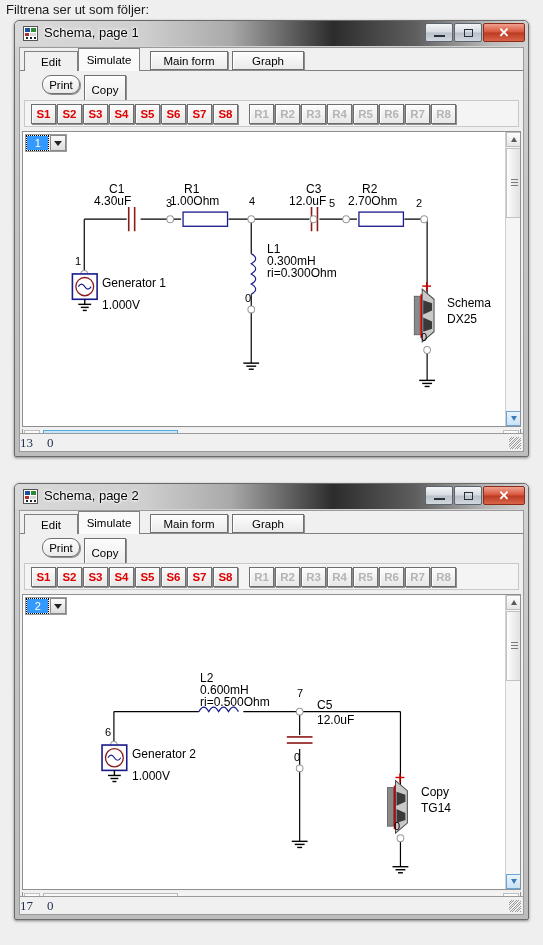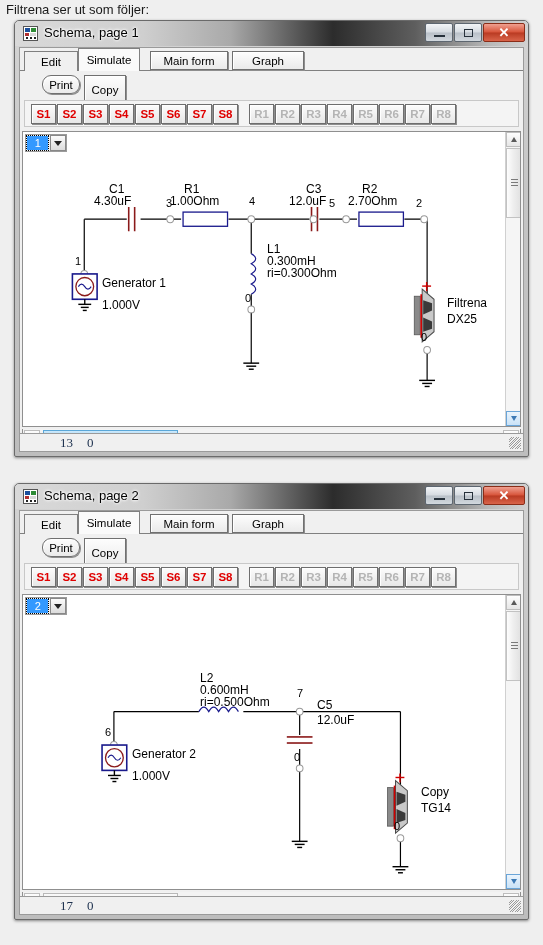--- a/index.html
+++ b/index.html
@@ -236,21 +236,21 @@
     position:absolute;top:4px;left:50%;margin-left:-4px;width:8px;height:8px;
     background:repeating-linear-gradient(to right,#6a6a6a 0 1px,transparent 1px 3px);
   }
   .status{
     position:absolute;left:4px;bottom:4px;right:4px;height:19px;
     background:#f0f0f0;border:1px solid #9a9a9a;box-sizing:border-box;
     display:flex;align-items:center;
     font-family:"Liberation Serif", serif;
     font-size:13px;color:#1b2f4d;
   }
-  .status .s1{margin-left:40px;}
+  .status .s1{}
   .status .s2{padding-left:14px;}
   .grip-corner{
     position:absolute;right:2px;bottom:2px;width:12px;height:12px;
     background:
       linear-gradient(135deg,transparent 45%,#9a9a9a 45%,#9a9a9a 55%,transparent 55%) 0 0/5px 5px,
       linear-gradient(135deg,transparent 45%,#9a9a9a 45%,#9a9a9a 55%,transparent 55%) 4px 4px/5px 5px;
   }
 
   
   .sch{position:absolute;left:0;top:0;width:100%;height:100%;}
@@ -481,21 +481,21 @@
         <div class="lbl node" style="left:306px;top:66px">5</div>
 
         <div class="lbl" style="left:339px;top:52px">R2</div>
         <div class="lbl" style="left:325px;top:64px">2.70Ohm</div>
         <div class="lbl node" style="left:393px;top:66px">2</div>
 
         <div class="lbl node" style="left:52px;top:124px">1</div>
         <div class="lbl" style="left:79px;top:146px">Generator 1</div>
         <div class="lbl" style="left:79px;top:168px">1.000V</div>
 
-        <div class="lbl" style="left:424px;top:166px">Filtrena</div>
+        <div class="lbl" style="left:424px;top:166px">Schema</div>
         <div class="lbl" style="left:424px;top:182px">DX25</div>
         <div class="lbl node" style="left:398px;top:200px">0</div>
       </div>
 
       <div class="combo">
         <div class="field">1</div>
         <div class="arrowbtn"></div>
       </div>
 
       <div class="vsb">

